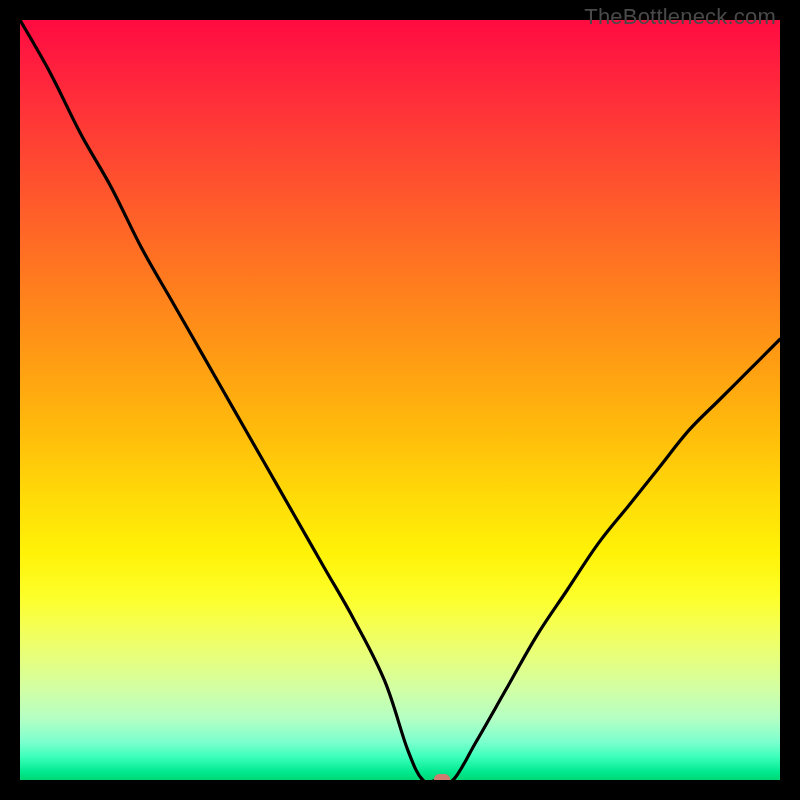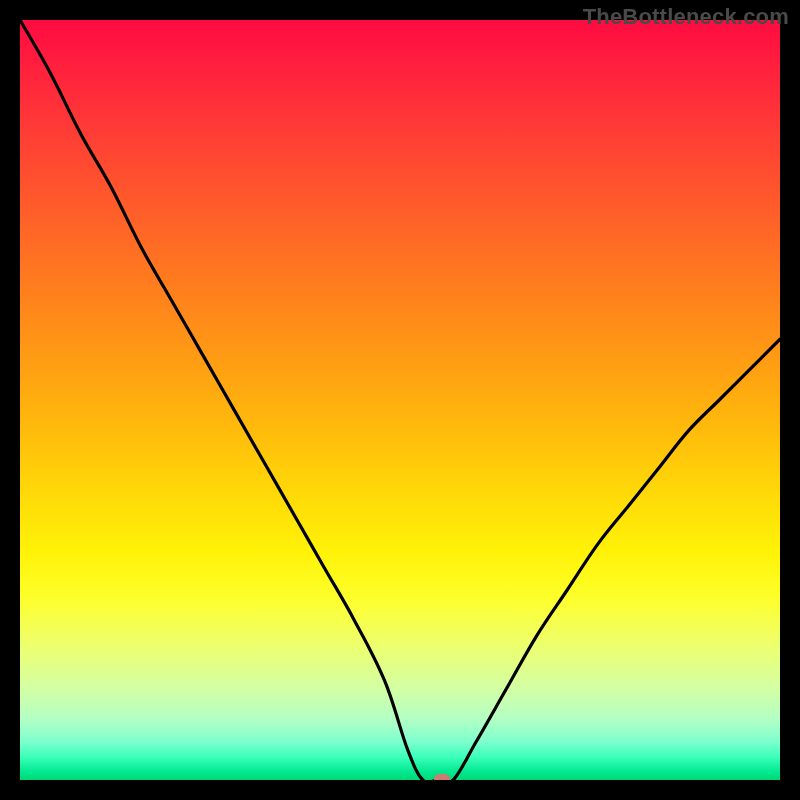--- a/index.html
+++ b/index.html
@@ -13,24 +13,24 @@
   }
   .frame {
     position: relative;
     width: 800px;
     height: 800px;
     background: #000;
   }
   .watermark {
     position: absolute;
     top: 4px;
-    right: 11px;
+    right: 24px;
     color: #4a4a4a;
     font-size: 22px;
-    font-weight: 700;
+    font-weight: 400;
     letter-spacing: 0.2px;
     z-index: 5;
     user-select: none;
   }
   .plot-area {
     position: absolute;
     left: 20px;
     top: 20px;
     width: 760px;
     height: 760px;

